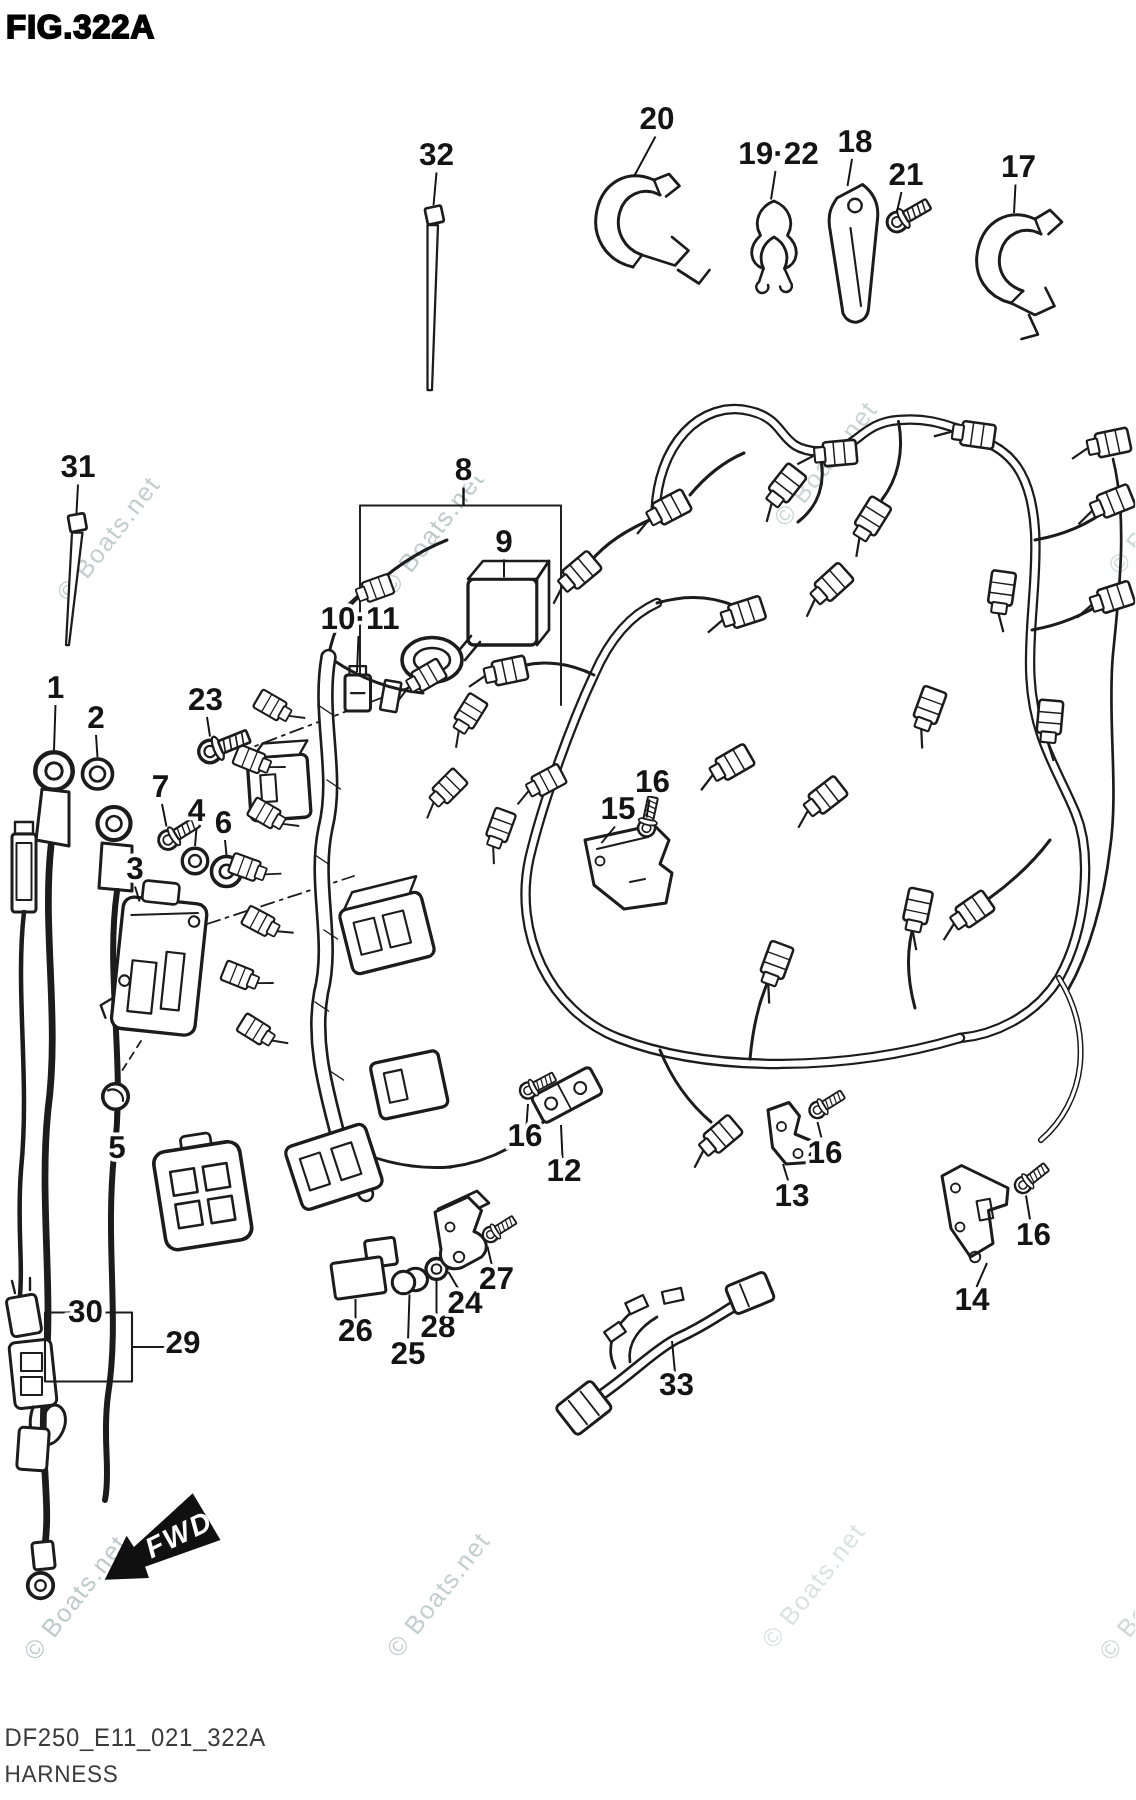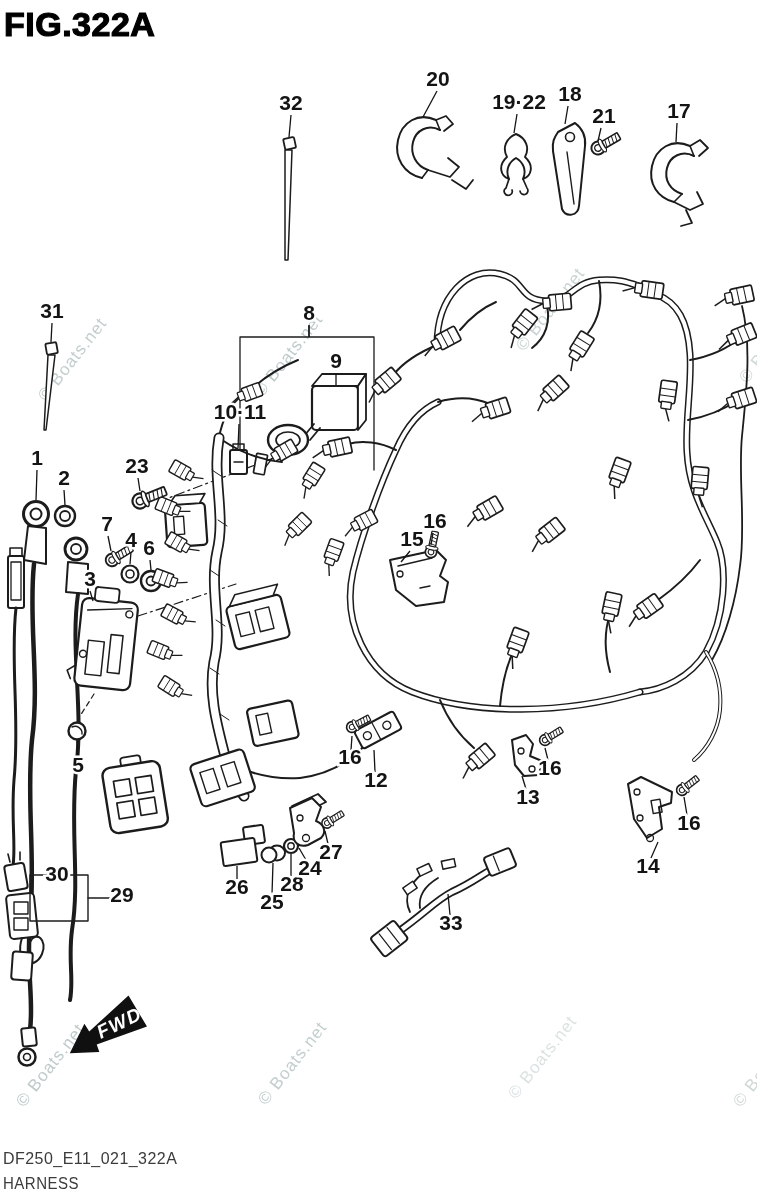--- a/index.html
+++ b/index.html
@@ -1,18 +1,18 @@
 <!DOCTYPE html>
 <html><head>
 <meta charset="utf-8">
 <style>
   html,body{margin:0;padding:0;background:#fff;}
   .page{position:relative;width:757px;height:1200px;background:#ffffff;overflow:hidden;
         font-family:"Liberation Sans",sans-serif;}
-  .fig-title{position:absolute;left:4px;top:5px;font-size:34px;font-weight:700;color:#000;
+  .fig-title{position:absolute;left:4px;top:5px;font-size:22px;font-weight:700;color:#000;
              -webkit-text-stroke:1.2px #000;letter-spacing:0.5px;}
   .footer-code{position:absolute;left:3px;top:1149px;font-size:17px;color:#3b3b3b;
                transform:scaleX(.94);transform-origin:left;letter-spacing:.5px;}
   .footer-name{position:absolute;left:3px;top:1175px;font-size:16px;color:#3b3b3b;
                transform:scaleX(.94);transform-origin:left;letter-spacing:.5px;}
   svg{position:absolute;left:0;top:0;}
   .lbl{font-family:"Liberation Sans",sans-serif;font-weight:700;font-size:21px;fill:#141414;
        paint-order:stroke;stroke:#ffffff;stroke-width:5px;text-anchor:middle;}
   .wm{font-family:"Liberation Sans",sans-serif;font-size:17px;letter-spacing:1px;}
 </style>

